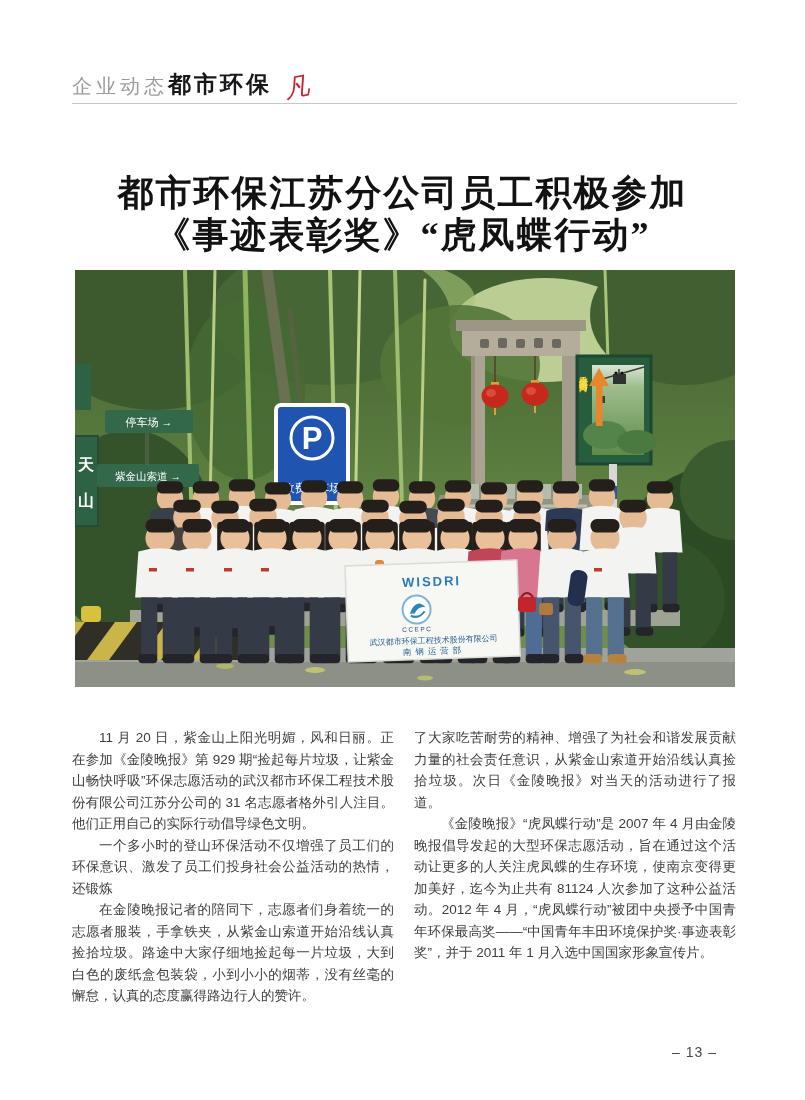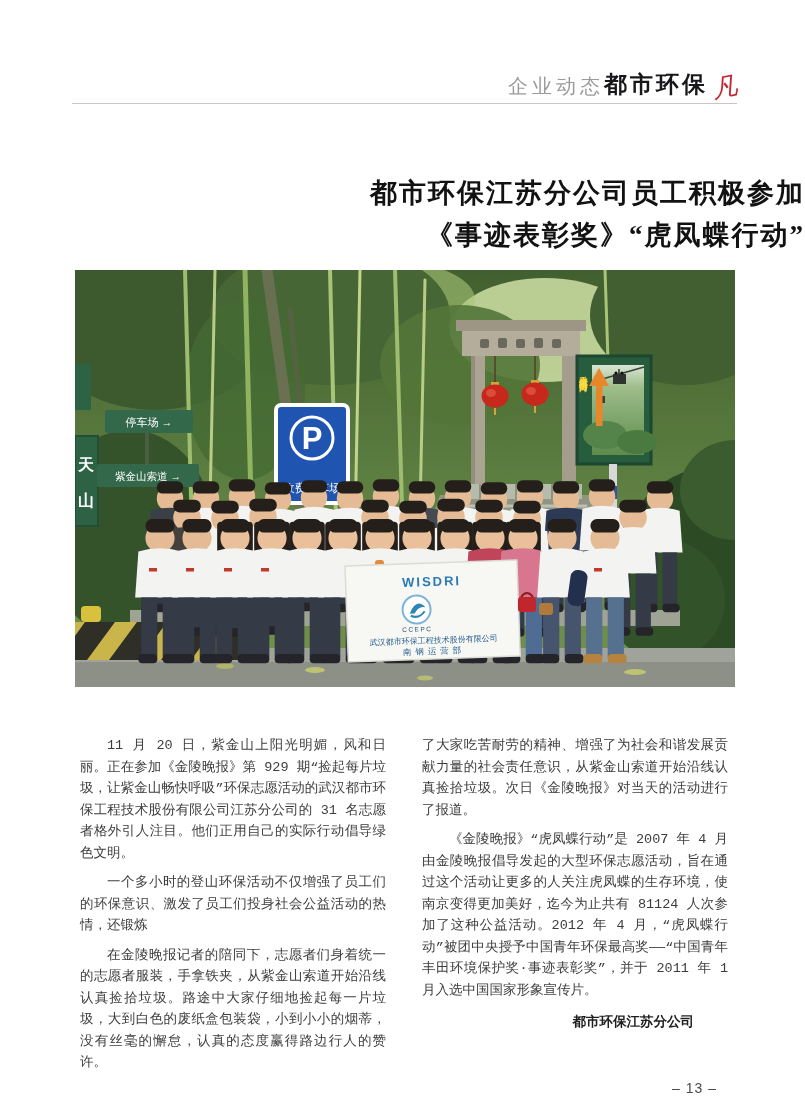--- a/index.html
+++ b/index.html
@@ -2,42 +2,42 @@
 <html><head>
 <meta charset="utf-8">
 <style>
   html,body{margin:0;padding:0;}
   body{
     width:805px;height:1100px;position:relative;background:#ffffff;
     font-family:"Liberation Sans",sans-serif;overflow:hidden;
   }
   
   .hdr{position:absolute;left:72px;right:68px;top:66px;height:34px;
-       display:flex;justify-content:flex-end;align-items:flex-end;}
+       display:flex;justify-content:flex-start;align-items:flex-end;}
   .hdr .section{color:#9b9b9b;font-size:20px;letter-spacing:4px;}
-  .hdr .brand{display:flex;align-items:flex-end;gap:4px;}
+  .hdr .brand{display:flex;align-items:flex-end;gap:12px;}
   .hdr .brand-name{color:#17171a;font-size:23px;font-weight:bold;letter-spacing:3px;}
   .hdr .brand-mark{color:#c42531;font-size:25px;font-family:"Liberation Serif",serif;
        font-style:italic;transform:rotate(-10deg);line-height:1;}
   .hdr-rule{position:absolute;left:72px;right:68px;top:103px;height:1px;background:#c6c6c6;}
   
-  .title{position:absolute;left:0;width:100%;top:172px;text-align:right;
+  .title{position:absolute;left:0;width:100%;top:172px;text-align:center;
          font-family:"Liberation Serif",serif;font-weight:bold;color:#121212;
-         font-size:27px;line-height:42px;letter-spacing:2px;}
+         font-size:36px;line-height:42px;letter-spacing:2px;}
   
   .photo{position:absolute;left:75px;top:270px;width:660px;height:417px;background:#51713b;}
   .photo svg{display:block;}
   
   .cols{position:absolute;left:72px;top:727px;width:664px;display:flex;gap:20px;}
   .col{width:322px;font-size:13.5px;line-height:21.5px;color:#3d3d3d;text-align:justify;}
-  .col p{margin:8px;font-family:Liberation Mono, monospace;}
+  .col p{margin:0;}
   .col p.ind{text-indent:2em;}
   .sig{margin-top:10px;font-weight:bold;color:#1e1e1e;text-align:right;padding-right:42px;font-size:13.5px;}
   
-  .pagenum{position:absolute;top:1044px;right:88px;color:#4a4a4a;font-size:14px;letter-spacing:1px;margin-top:36px;}
+  .pagenum{position:absolute;top:1044px;right:88px;color:#4a4a4a;font-size:14px;letter-spacing:1px;}
   
   text{font-family:"Liberation Sans",sans-serif;}
 </style>
 </head>
 <body>
 
 <div class="hdr">
   <div class="section">企业动态</div>
   <div class="brand">
     <span class="brand-name">都市环保</span>
@@ -297,17 +297,16 @@
 
 <div class="cols">
   <div class="col">
     <p class="ind">11 月 20 日，紫金山上阳光明媚，风和日丽。正在参加《金陵晚报》第 929 期“捡起每片垃圾，让紫金山畅快呼吸”环保志愿活动的武汉都市环保工程技术股份有限公司江苏分公司的 31 名志愿者格外引人注目。他们正用自己的实际行动倡导绿色文明。</p>
     <p class="ind">一个多小时的登山环保活动不仅增强了员工们的环保意识、激发了员工们投身社会公益活动的热情，还锻炼</p>
     <p class="ind">在金陵晚报记者的陪同下，志愿者们身着统一的志愿者服装，手拿铁夹，从紫金山索道开始沿线认真捡拾垃圾。路途中大家仔细地捡起每一片垃圾，大到白色的废纸盒包装袋，小到小小的烟蒂，没有丝毫的懈怠，认真的态度赢得路边行人的赞许。</p>
   </div>
   <div class="col">
     <p>了大家吃苦耐劳的精神、增强了为社会和谐发展贡献力量的社会责任意识，从紫金山索道开始沿线认真捡拾垃圾。次日《金陵晚报》对当天的活动进行了报道。</p>
     <p class="ind">《金陵晚报》“虎凤蝶行动”是 2007 年 4 月由金陵晚报倡导发起的大型环保志愿活动，旨在通过这个活动让更多的人关注虎凤蝶的生存环境，使南京变得更加美好，迄今为止共有 81124 人次参加了这种公益活动。2012 年 4 月，“虎凤蝶行动”被团中央授予中国青年环保最高奖——“中国青年丰田环境保护奖·事迹表彰奖”，并于 2011 年 1 月入选中国国家形象宣传片。</p>
-    <div class="sig">都市环保江苏分公司</div>
   </div>
 </div>
 
 <div class="pagenum">– 13 –</div>
 
 </body></html>

